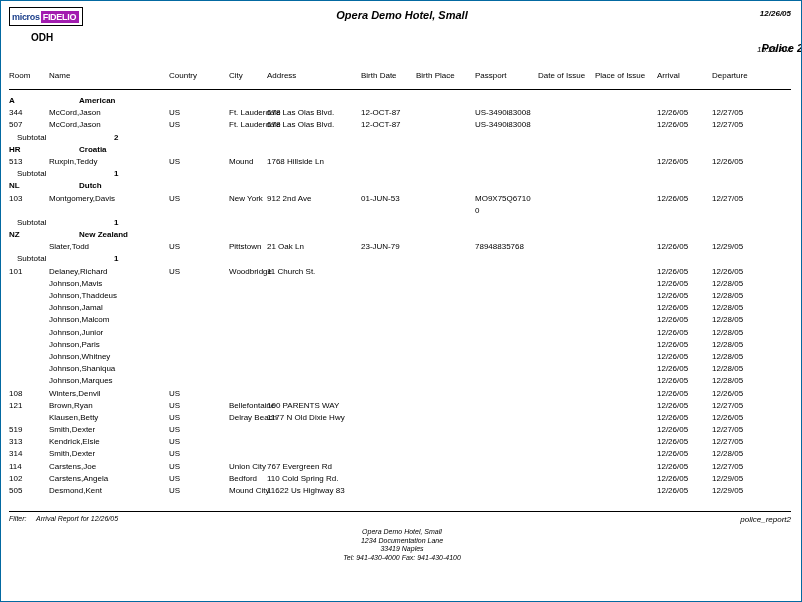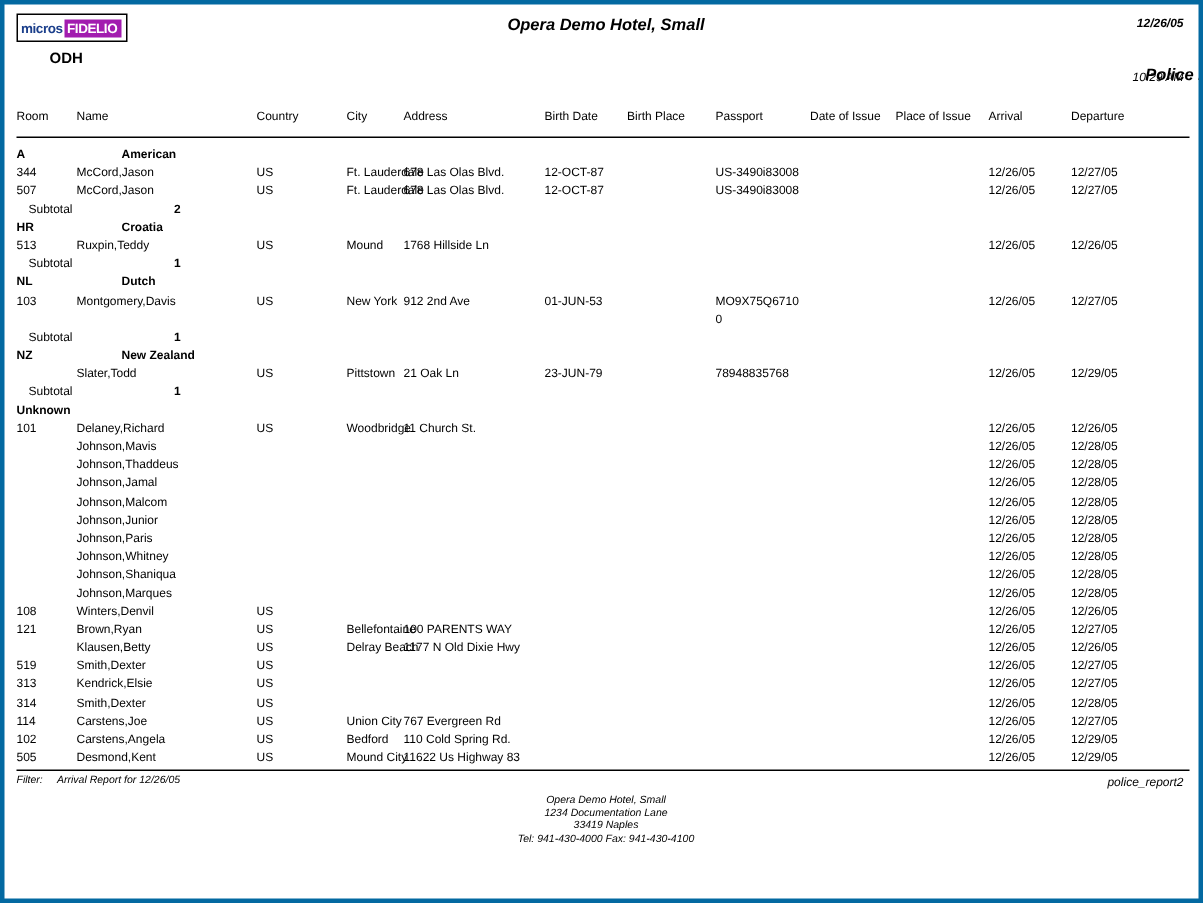--- a/index.html
+++ b/index.html
@@ -9,21 +9,21 @@
   }
   body {
     font-family: "Liberation Sans", sans-serif;
     color: #000000;
   }
   #page {
     position: relative;
     width: 802px;
     height: 602px;
     box-sizing: border-box;
-    border: 3px solid #0369a1;
+    border: 1px solid #0369a1;
     background: #ffffff;
     overflow: hidden;
   }
   
   .logo {
     position: absolute;
     left: 8px;
     top: 6px;
     width: 72px;
     height: 17px;
@@ -314,23 +314,20 @@
         <span class="c-birth">23-JUN-79</span>
         <span class="c-passport">78948835768</span>
         <span class="c-arrival">12/26/05</span>
         <span class="c-departure">12/29/05</span>
       </div>
       <div class="row">
         <span class="c-subtotal">Subtotal</span>
         <span class="c-subcount bold">1</span>
       </div>
       <div class="row">
-        <span class="c-room bold">Unknown</span>
-      </div>
-      <div class="row">
         <span class="c-room">101</span>
         <span class="c-name">Delaney,Richard</span>
         <span class="c-country">US</span>
         <span class="c-city">Woodbridge</span>
         <span class="c-address">11 Church St.</span>
         <span class="c-arrival">12/26/05</span>
         <span class="c-departure">12/26/05</span>
       </div>
       <div class="row">
         <span class="c-name">Johnson,Mavis</span>

